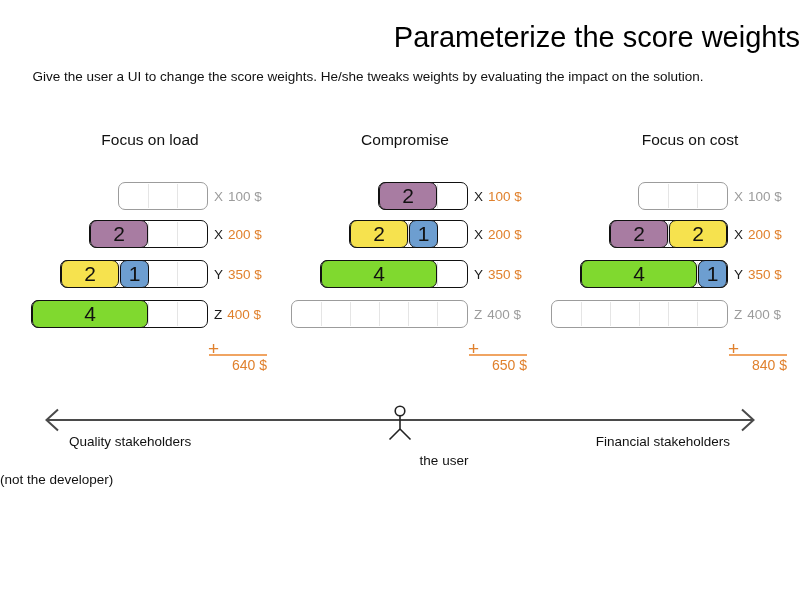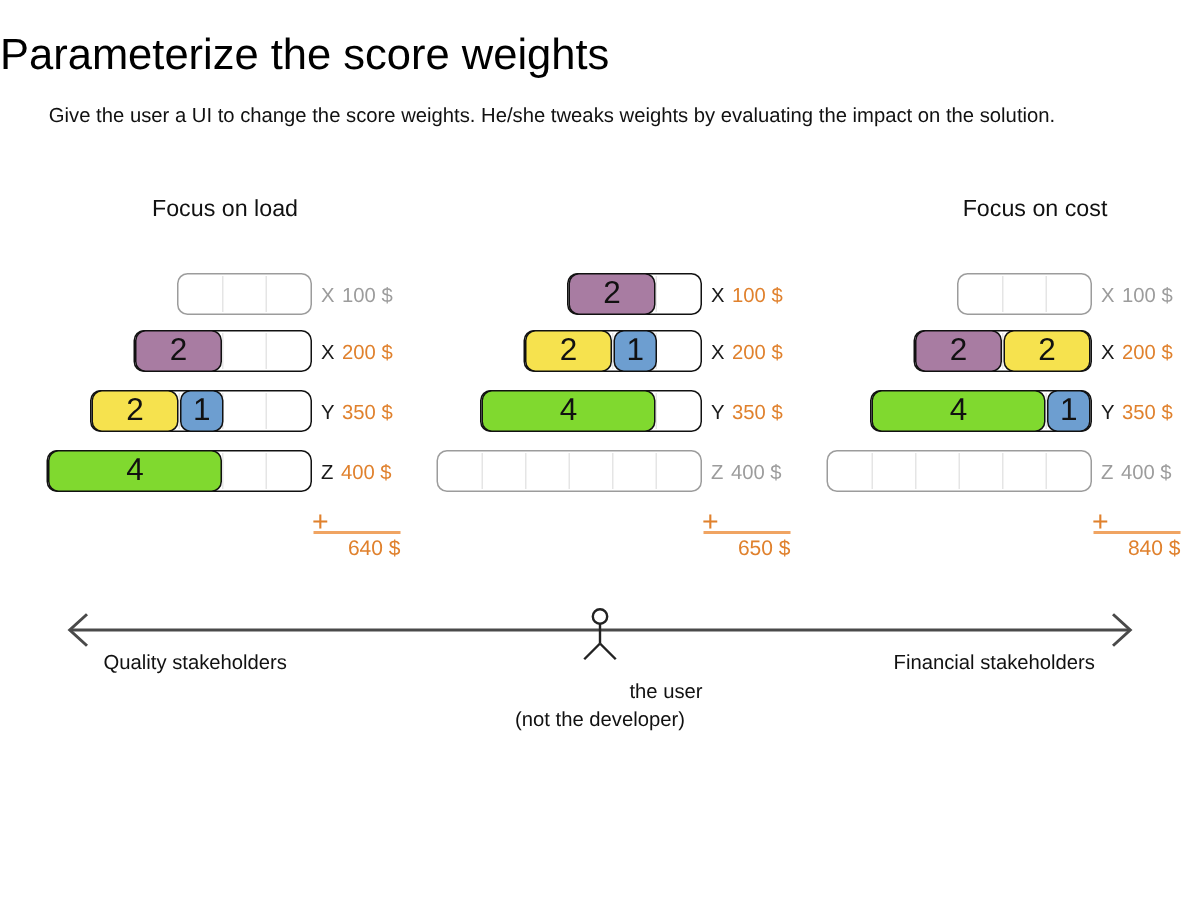--- a/index.html
+++ b/index.html
@@ -3,21 +3,21 @@
 <meta charset="utf-8">
 <style>
   html,body { margin:0; padding:0; }
   body {
     width:800px; height:600px; background:#ffffff; overflow:hidden;
     font-family:"Liberation Sans", sans-serif; position:relative;
   }
   #stage { position:absolute; left:0; top:0; width:800px; height:600px; }
 
   .title {
-    position:absolute; top:21px; left:0; width:800px; text-align:left;
+    position:absolute; top:21px; left:0; width:800px; text-align:right;
     font-size:29px; color:#000; white-space:nowrap;
   }
   .subtitle {
     position:absolute; top:69px; left:0; width:736px; text-align:center;
     font-size:13.5px; color:#111;
   }
   .heading {
     position:absolute; top:131px; width:220px; text-align:center;
     font-size:15.5px; color:#111; white-space:nowrap;
   }
@@ -53,21 +53,21 @@
   .sumval { position:absolute; left:181px; top:175px; width:58px; text-align:right; font-size:14px; color:var(--orange); }
 
   #axis-svg { position:absolute; left:0; top:395px; }
   .ax { stroke:var(--axis); stroke-width:2; fill:none; }
   .fig { stroke:#222; stroke-width:1.6; fill:none; }
   .fig-head { stroke:#222; stroke-width:1.6; fill:#fff; }
 
   .axis-label-left  { position:absolute; left:69px;  top:434px; font-size:13.5px; color:#111; white-space:nowrap; }
   .axis-label-right { position:absolute; right:70px; top:434px; font-size:13.5px; color:#111; white-space:nowrap; }
   .user-label    { position:absolute; left:0; width:800px; text-align:center; top:453px; font-size:13.5px; color:#111;margin-left:44px; }
-  .user-sublabel { position:absolute; left:0; width:800px; text-align:center; top:472px; font-size:13.5px; color:#111; }
+  .user-sublabel { position:absolute; left:0; width:800px; text-align:left; top:472px; font-size:13.5px; color:#111; }
 </style>
 </head>
 <body>
 
 <div id="stage">
 
   <div class="title">Parameterize the score weights</div>
   <div class="subtitle">Give the user a UI to change the score weights. He/she tweaks weights by evaluating the impact on the solution.</div>
 
   <svg id="axis-svg" width="800" height="60" viewBox="0 0 800 60">
@@ -136,20 +136,21 @@
         </div>
         <div class="rowlabel">
           <span class="rl-letter">Z</span>
           <span class="rl-amount">400 $</span>
         </div>
       </div>
       <div class="plus">+</div>
       <div class="sumline"></div>
       <div class="sumval">640 $</div>
     </div>
+    <div class="heading" style="left: 295px;">Compromise</div>
     <div class="panel" style="left: 288px;">
       <div class="wrow" style="top: 0px;">
         <div class="bar active" style="width: 90px;">
           <div class="cellline" style="left: 28.5px;"></div>
           <div class="cellline" style="left: 57.5px;"></div>
           <div class="block" style="width: 58px; background: rgb(168, 124, 162);">2</div>
         </div>
         <div class="rowlabel">
           <span class="rl-letter">X</span>
           <span class="rl-amount">100 $</span>

